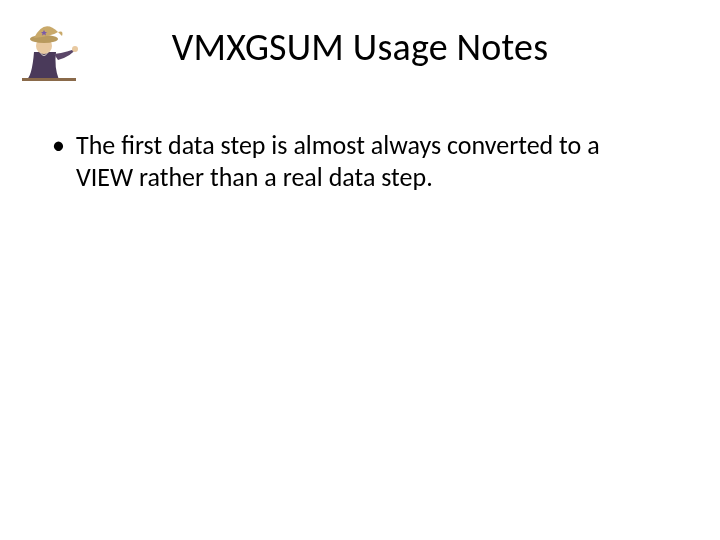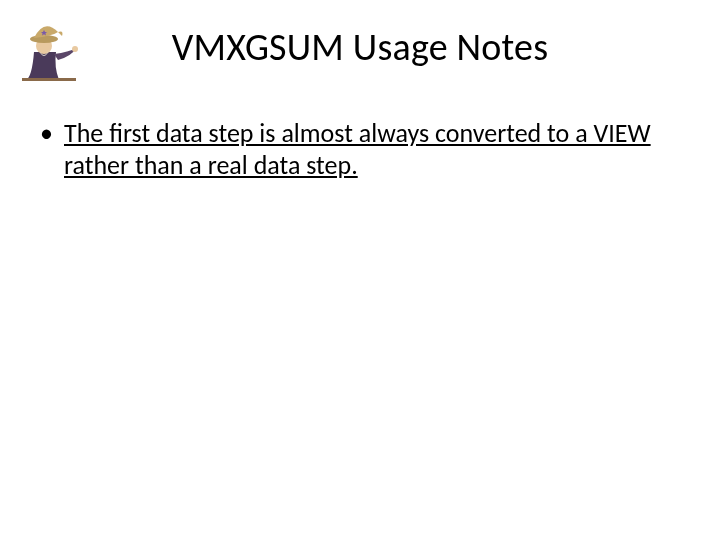--- a/index.html
+++ b/index.html
@@ -36,23 +36,22 @@
     letter-spacing: 0.2px;
   }
   .body {
     position: absolute;
     top: 118px;
     left: 38px;
     right: 48px;
   }
   ul.bullets {
     list-style: none;
-    margin: 0;
+    margin: 12px;
     padding: 0;
-    text-decoration: underline;
   }
   ul.bullets > li {
     position: relative;
     padding-left: 26px;
     font-size: 26px;
     line-height: 1.22;
     margin-bottom: 6px;
   }
   ul.bullets > li::before {
     content: "•";

